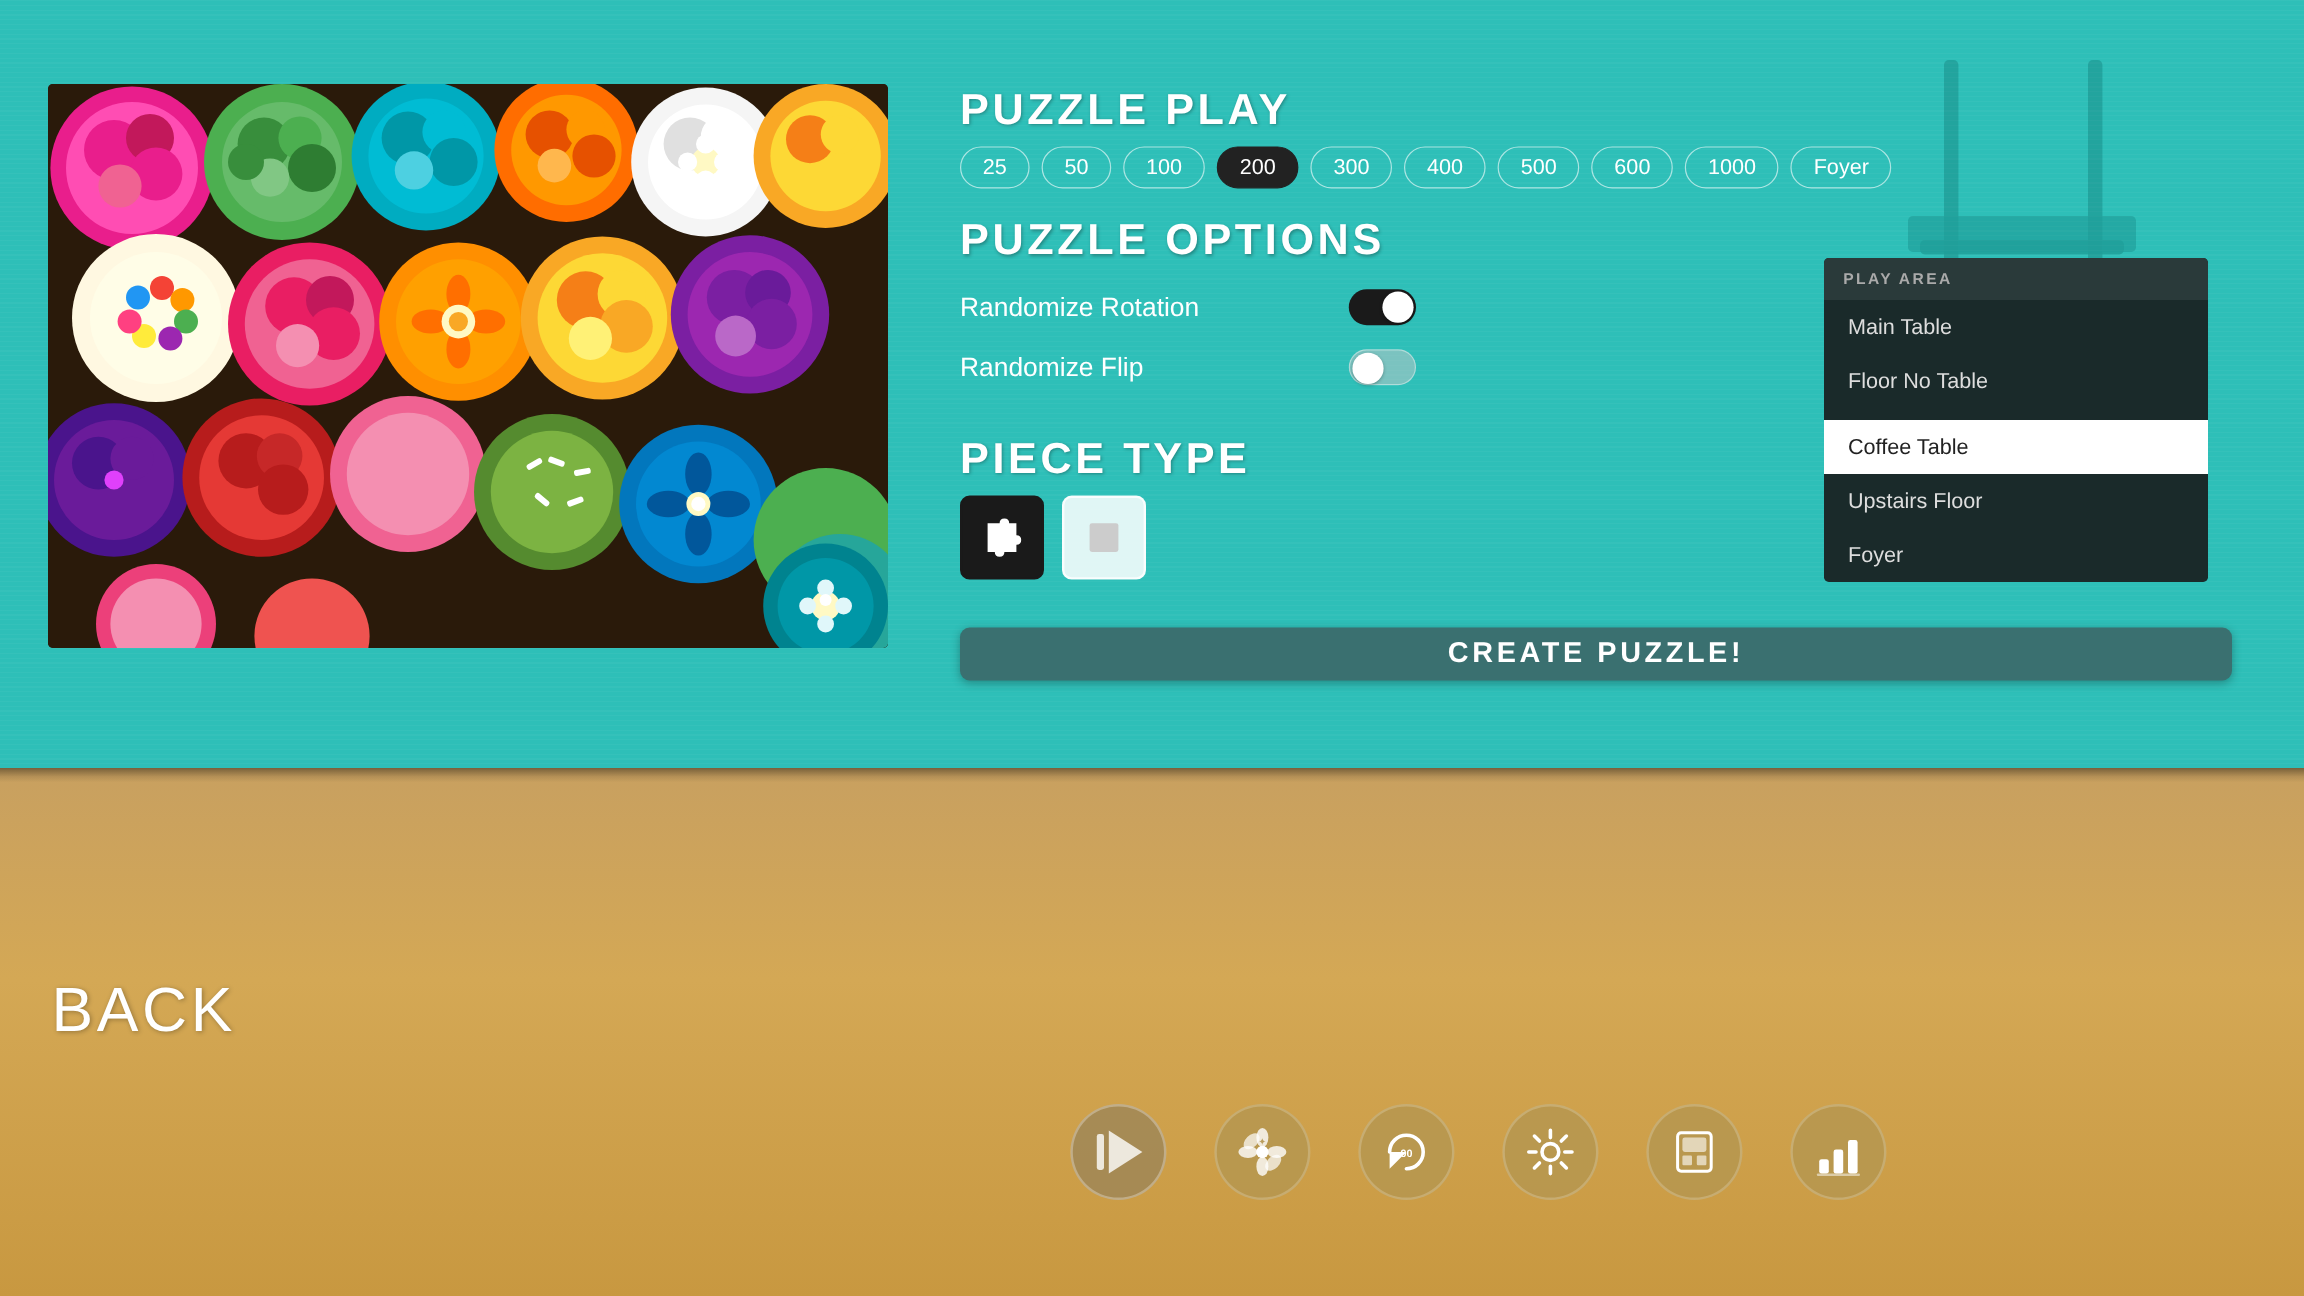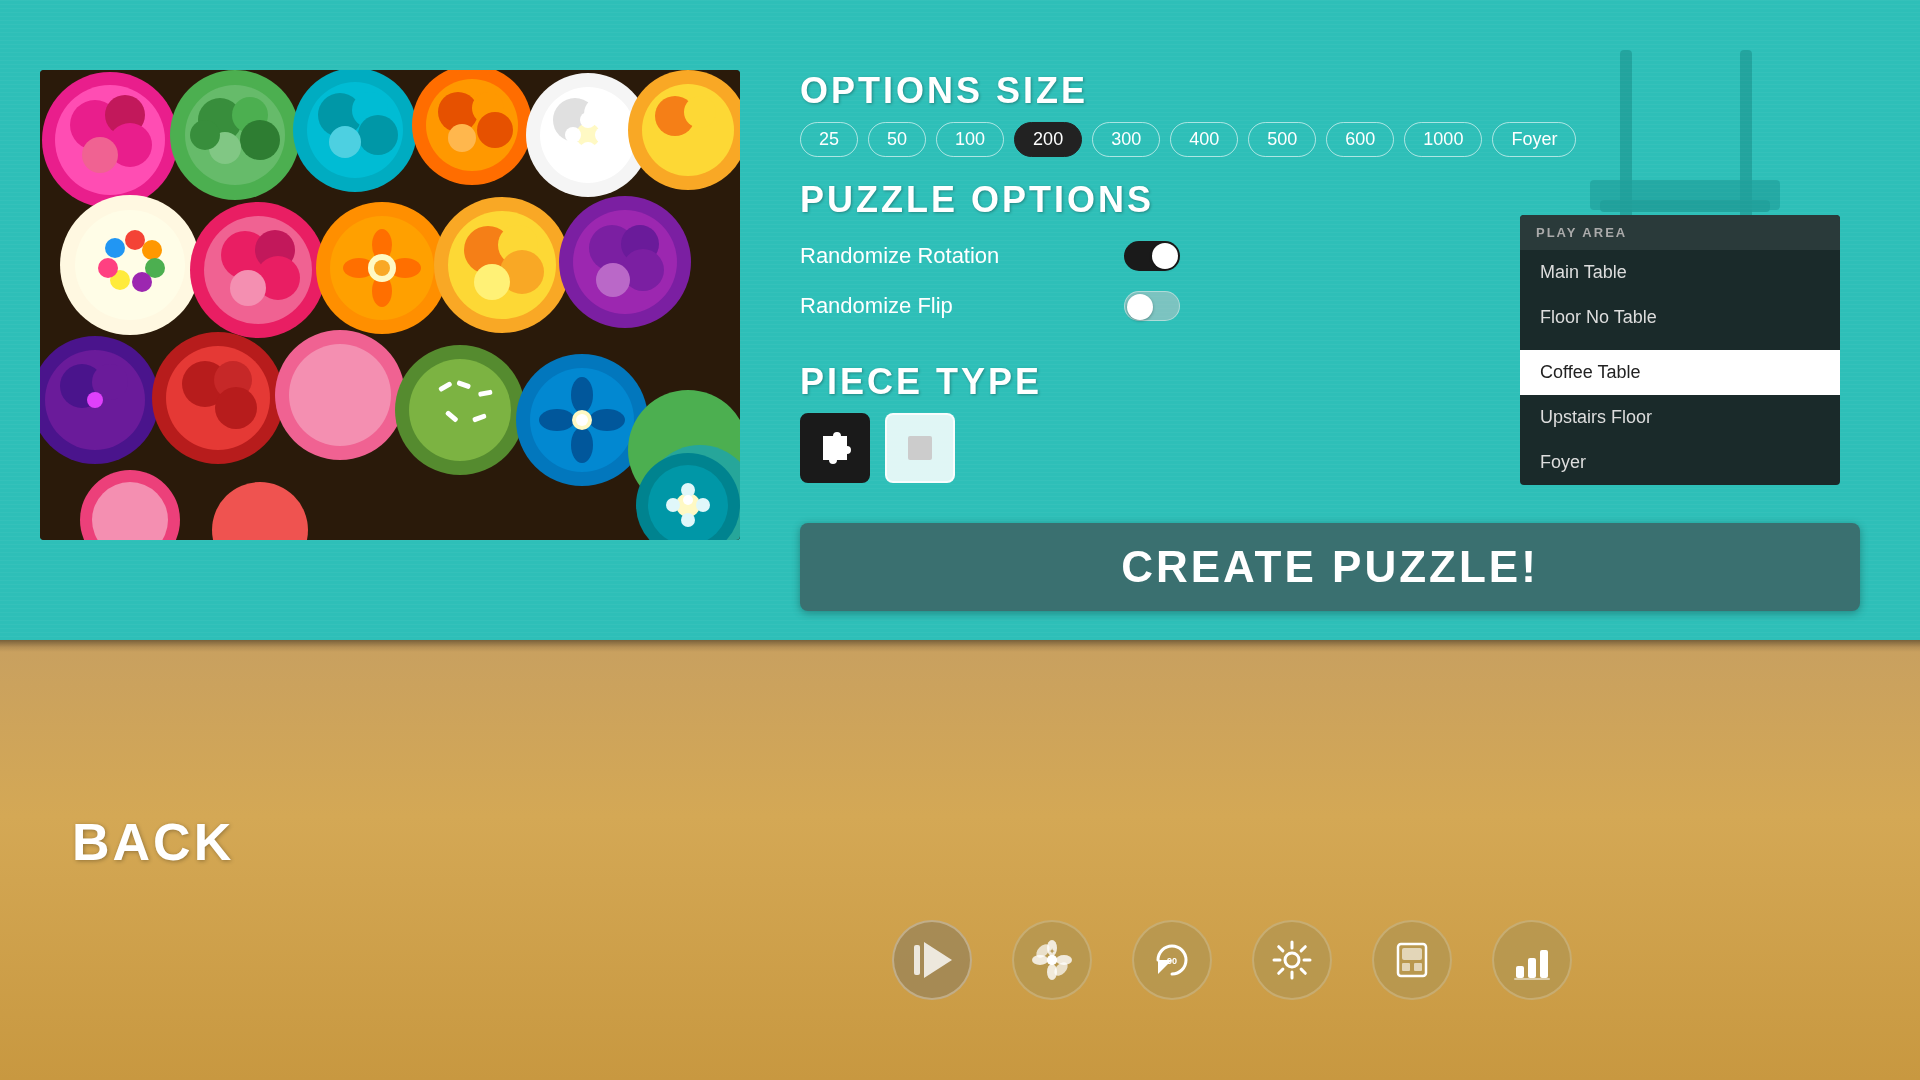--- a/index.html
+++ b/index.html
@@ -218,26 +218,26 @@
     }
 
     .piece-btn.light {
       background: rgba(255,255,255,0.85);
       border-color: rgba(255,255,255,0.8);
     }
 
     
     .create-btn {
       margin-top: 20px;
-      padding: 19px 50px;
+      padding: 8px 50px;
       background: #3a7070;
       border: none;
       border-radius: 8px;
       color: #fff;
-      font-size: 44px;
+      font-size: 24px;
       font-weight: bold;
       letter-spacing: 3px;
       cursor: pointer;
       display: inline-block;
       transition: background 0.2s;
       box-shadow: 0 2px 8px rgba(0,0,0,0.3);
     }
 
     
     .bottom-bar {
@@ -245,27 +245,27 @@
       height: 440px;
       background: linear-gradient(180deg, #c8a060 0%, #d4a855 40%, #c89840 100%);
       position: relative;
       display: flex;
       align-items: center;
       padding: 0 60px;
     }
 
     .back-text {
       font-size: 52px;
-      font-weight: bold;
+      font-weight: normal;
       color: #fff;
       letter-spacing: 3px;
       text-shadow: 1px 1px 4px rgba(0,0,0,0.3);
       cursor: pointer;
       position: absolute;
-      left: 72px;
+      left: 43px;
       top: 50%;
       transform: translateY(-80%);
     }
 
     
     .bottom-icons {
       position: absolute;
       bottom: 80px;
       left: 50%;
       transform: translateX(-10%);
@@ -509,21 +509,21 @@
       <circle cx="648" cy="450" r="7" fill="#e0f7fa"></circle>
       <circle cx="633" cy="435" r="7" fill="#e0f7fa"></circle>
       <circle cx="663" cy="435" r="7" fill="#e0f7fa"></circle>
       <circle cx="648" cy="430" r="5" fill="#fff"></circle>
     </svg>
   </div>
 
   <div class="right-panel">
 
     <div>
-      <div class="section-title">OPTIONS SIZE</div>
+      <div class="section-title">PUZZLE PLAY</div>
       <div class="size-buttons">
         <button class="size-btn">25</button>
         <button class="size-btn">50</button>
         <button class="size-btn">100</button>
         <button class="size-btn active">200</button>
         <button class="size-btn">300</button>
         <button class="size-btn">400</button>
         <button class="size-btn">500</button>
         <button class="size-btn">600</button>
         <button class="size-btn">1000</button>

